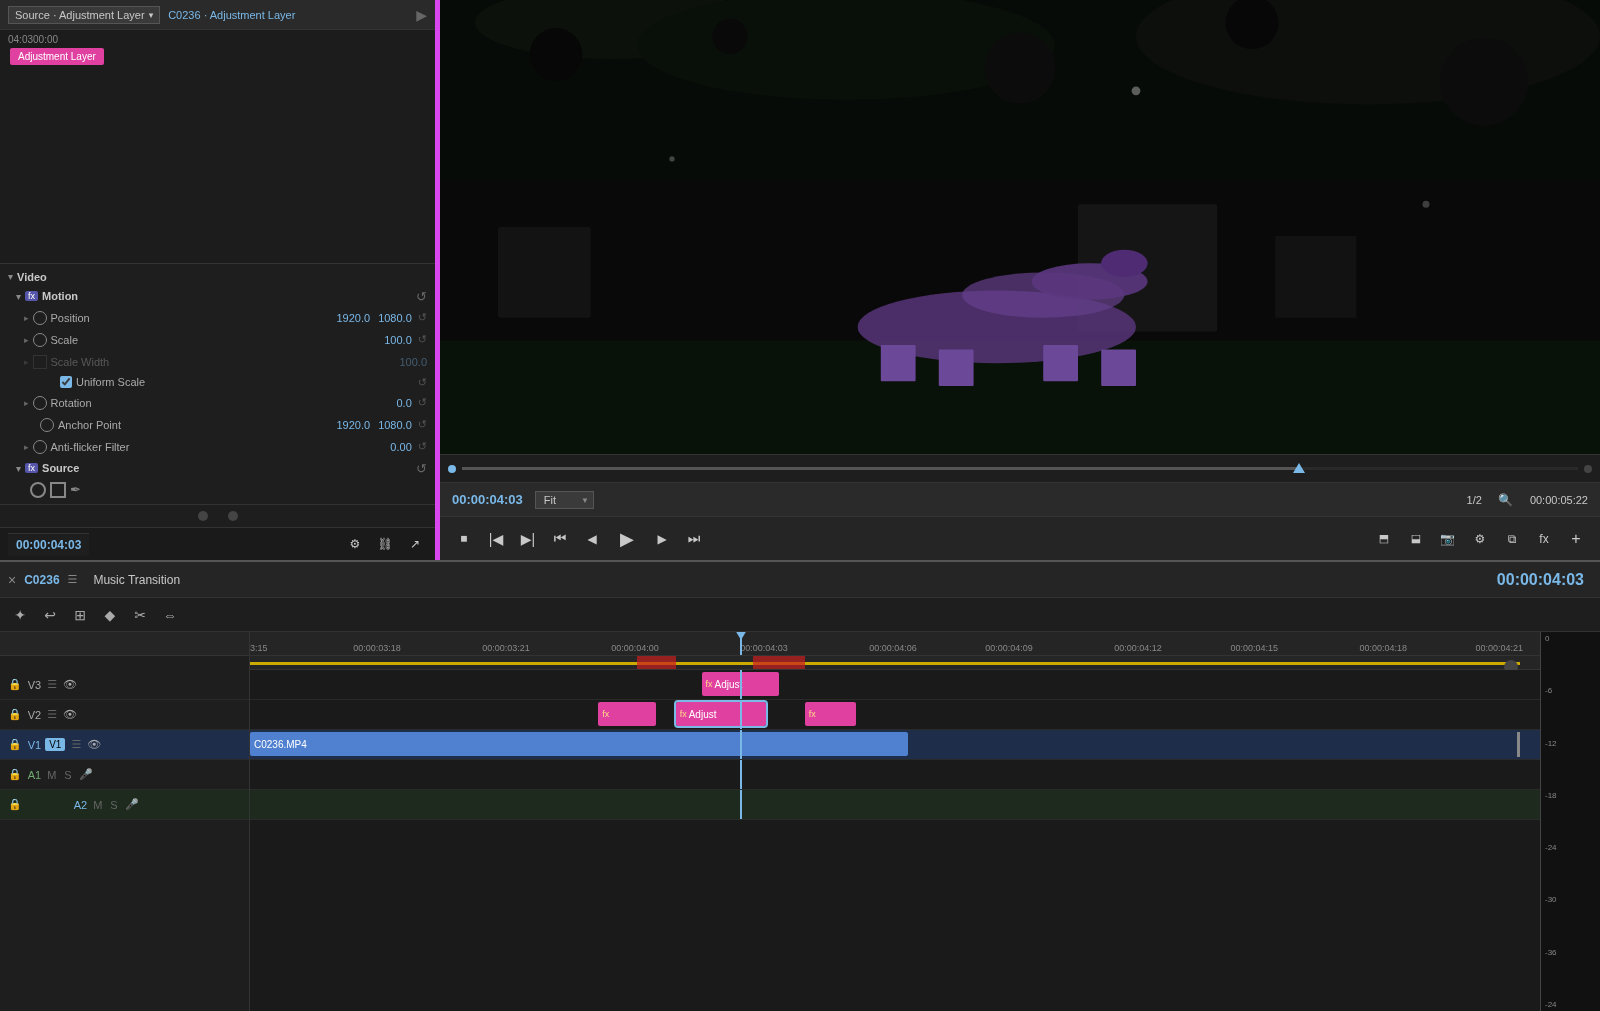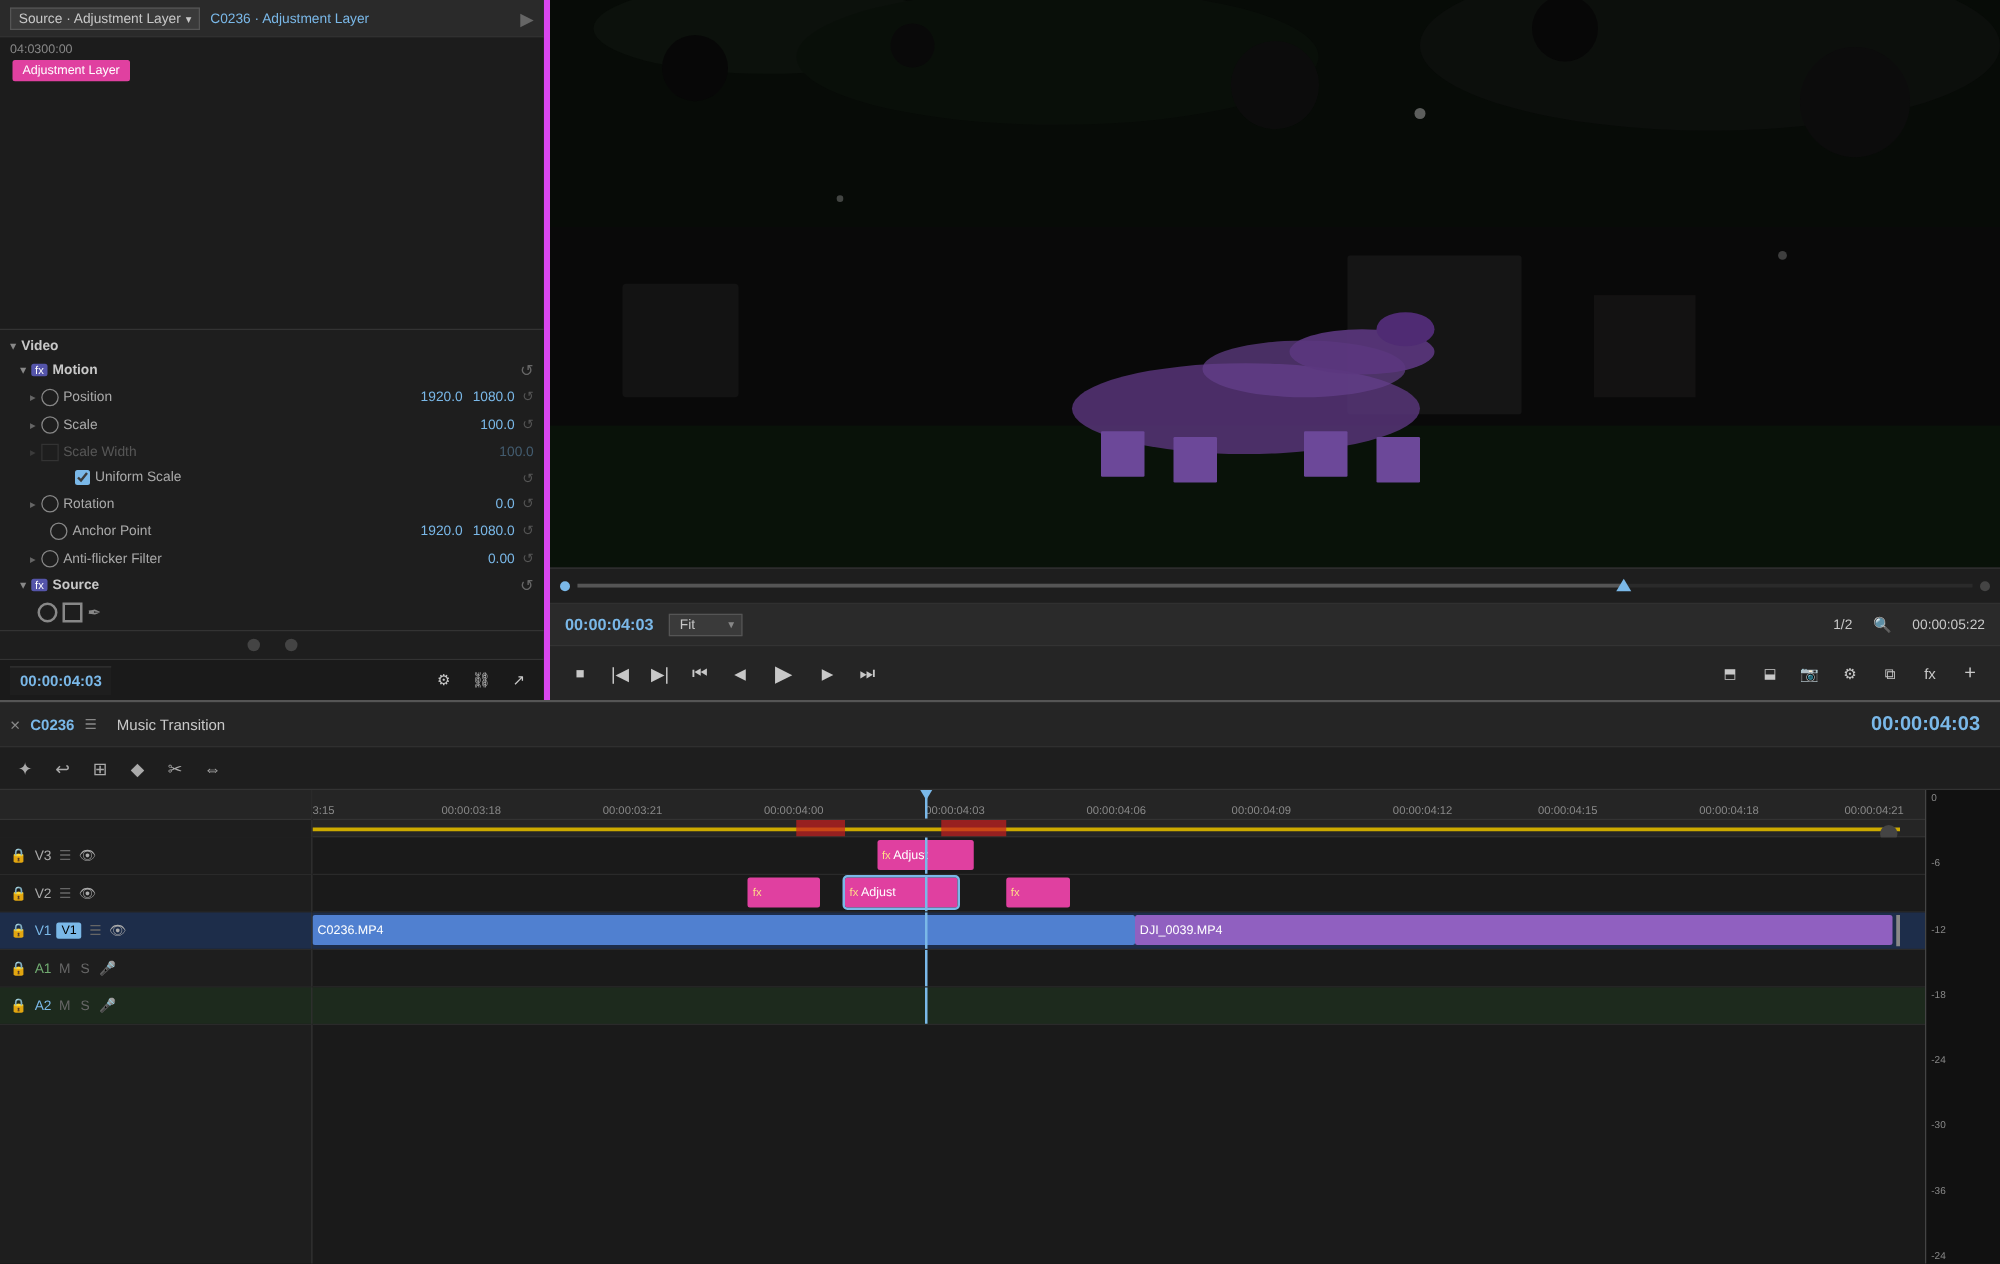--- a/index.html
+++ b/index.html
@@ -844,21 +844,21 @@
           <span class="track-name" style="color:#70aa70;">A1</span>
           <button class="track-btn">M</button>
           <button class="track-btn">S</button>
           <button class="track-btn">🎤</button>
         </div>
       </div>
 
       <div class="track-row audio-row">
         <div class="track-label" style="background:#1d2a1d;">
           <button class="track-btn">🔒</button>
-          <span class="track-name" style="color:#7ab8e8;">A2</span>
+          <span class="track-name" style="color:#7ab8e8;margin-left:46px;">A2</span>
           <button class="track-btn">M</button>
           <button class="track-btn">S</button>
           <button class="track-btn">🎤</button>
         </div>
       </div>
 
     </div>
 
     <div style="flex:1;display:flex;flex-direction:column;overflow:hidden;position:relative;">
 
@@ -937,23 +937,20 @@
 
         <div style="position:absolute;left:38%;top:0;bottom:0;width:2px;background:#7ab8e8;z-index:5;"></div>
       </div>
 
       <div style="height:30px;position:relative;border-bottom:1px solid #2a2a2a;background:#1d2d4a;">
 
         <div class="clip-block clip-blue" style="left:0%;width:51%;">
           <span>C0236.MP4</span>
         </div>
 
-        <div class="clip-block clip-purple" style="left:51%;width:47%;">
-          <span>DJI_0039.MP4</span>
-        </div>
 
         <div style="position:absolute;right:20px;top:2px;bottom:2px;width:3px;background:#888;"></div>
 
         <div style="position:absolute;left:38%;top:0;bottom:0;width:2px;background:#7ab8e8;z-index:5;"></div>
       </div>
 
       <div style="height:30px;position:relative;border-bottom:1px solid #2a2a2a;background:#1a1a1a;">
 
         <div style="position:absolute;left:38%;top:0;bottom:0;width:2px;background:#7ab8e8;z-index:5;"></div>
       </div>

